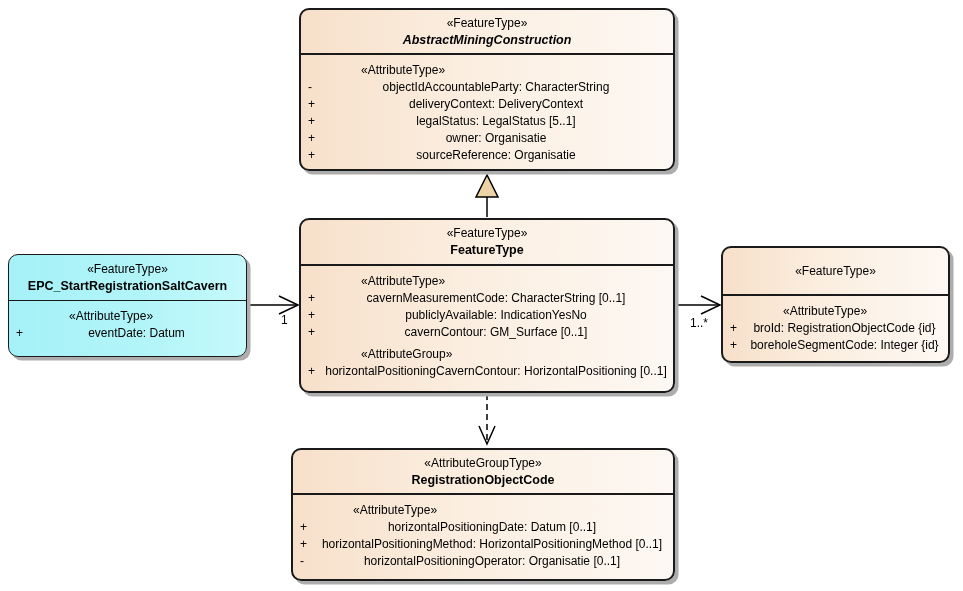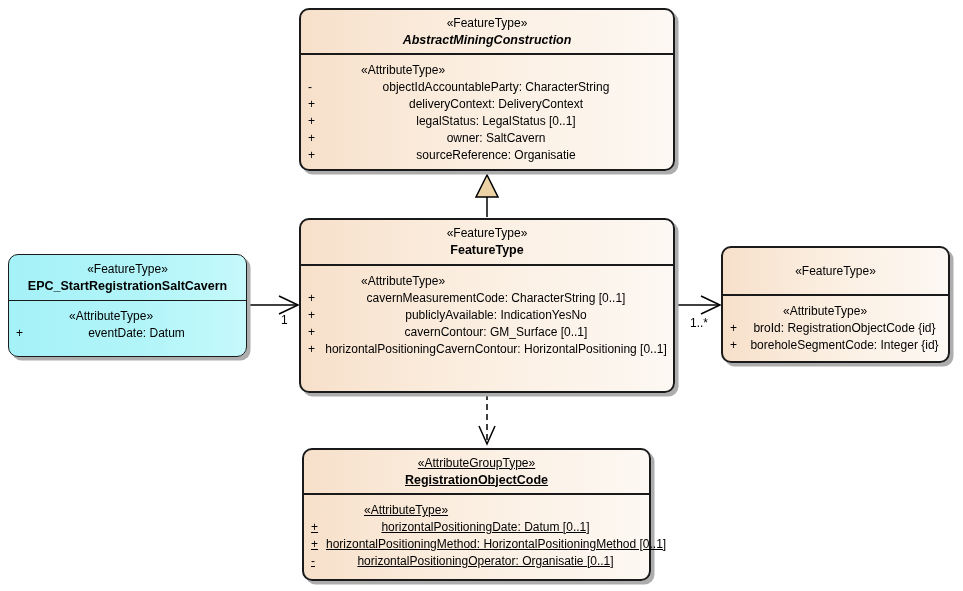--- a/index.html
+++ b/index.html
@@ -114,25 +114,25 @@
       <div class="row attr">
         <span class="vis">-</span>
         <span class="atext">objectIdAccountableParty: CharacterString</span>
       </div>
       <div class="row attr">
         <span class="vis">+</span>
         <span class="atext">deliveryContext: DeliveryContext</span>
       </div>
       <div class="row attr">
         <span class="vis">+</span>
-        <span class="atext">legalStatus: LegalStatus [0..1]</span>
-      </div>
-      <div class="row attr">
-        <span class="vis">+</span>
-        <span class="atext">owner: SaltCavern</span>
+        <span class="atext">legalStatus: LegalStatus [5..1]</span>
+      </div>
+      <div class="row attr">
+        <span class="vis">+</span>
+        <span class="atext">owner: Organisatie</span>
       </div>
       <div class="row attr">
         <span class="vis">+</span>
         <span class="atext">sourceReference: Organisatie</span>
       </div>
     </div>
   </div>
 
   <div class="uml-class" style="left:299px; top:218px; width:376px; height:175px;">
     <div class="class-header" style="height:46px;">
@@ -146,20 +146,21 @@
         <span class="atext">cavernMeasurementCode: CharacterString [0..1]</span>
       </div>
       <div class="row attr">
         <span class="vis">+</span>
         <span class="atext">publiclyAvailable: IndicationYesNo</span>
       </div>
       <div class="row attr">
         <span class="vis">+</span>
         <span class="atext">cavernContour: GM_Surface [0..1]</span>
       </div>
+      <div class="row group gap">«AttributeGroup»</div>
       <div class="row attr">
         <span class="vis">+</span>
         <span class="atext">horizontalPositioningCavernContour: HorizontalPositioning [0..1]</span>
       </div>
     </div>
   </div>
 
   <div class="uml-class cyan" style="left:8px; top:254px; width:239px; height:103px;">
     <div class="class-header" style="height:46px; border-bottom-width:1.5px;">
       <div class="stereotype">«FeatureType»</div>
@@ -184,21 +185,21 @@
         <span class="vis">+</span>
         <span class="atext">broId: RegistrationObjectCode {id}</span>
       </div>
       <div class="row attr">
         <span class="vis">+</span>
         <span class="atext">boreholeSegmentCode: Integer {id}</span>
       </div>
     </div>
   </div>
 
-  <div class="uml-class" style="left:302px; top:448px; width:349px; height:133px;text-decoration:underline;">
+  <div class="uml-class" style="left:291px; top:448px; width:384px; height:133px;">
     <div class="class-header" style="height:45px;">
       <div class="stereotype">«AttributeGroupType»</div>
       <div class="class-name">RegistrationObjectCode</div>
     </div>
     <div class="class-body">
       <div class="row group">«AttributeType»</div>
       <div class="row attr">
         <span class="vis">+</span>
         <span class="atext">horizontalPositioningDate: Datum [0..1]</span>
       </div>

